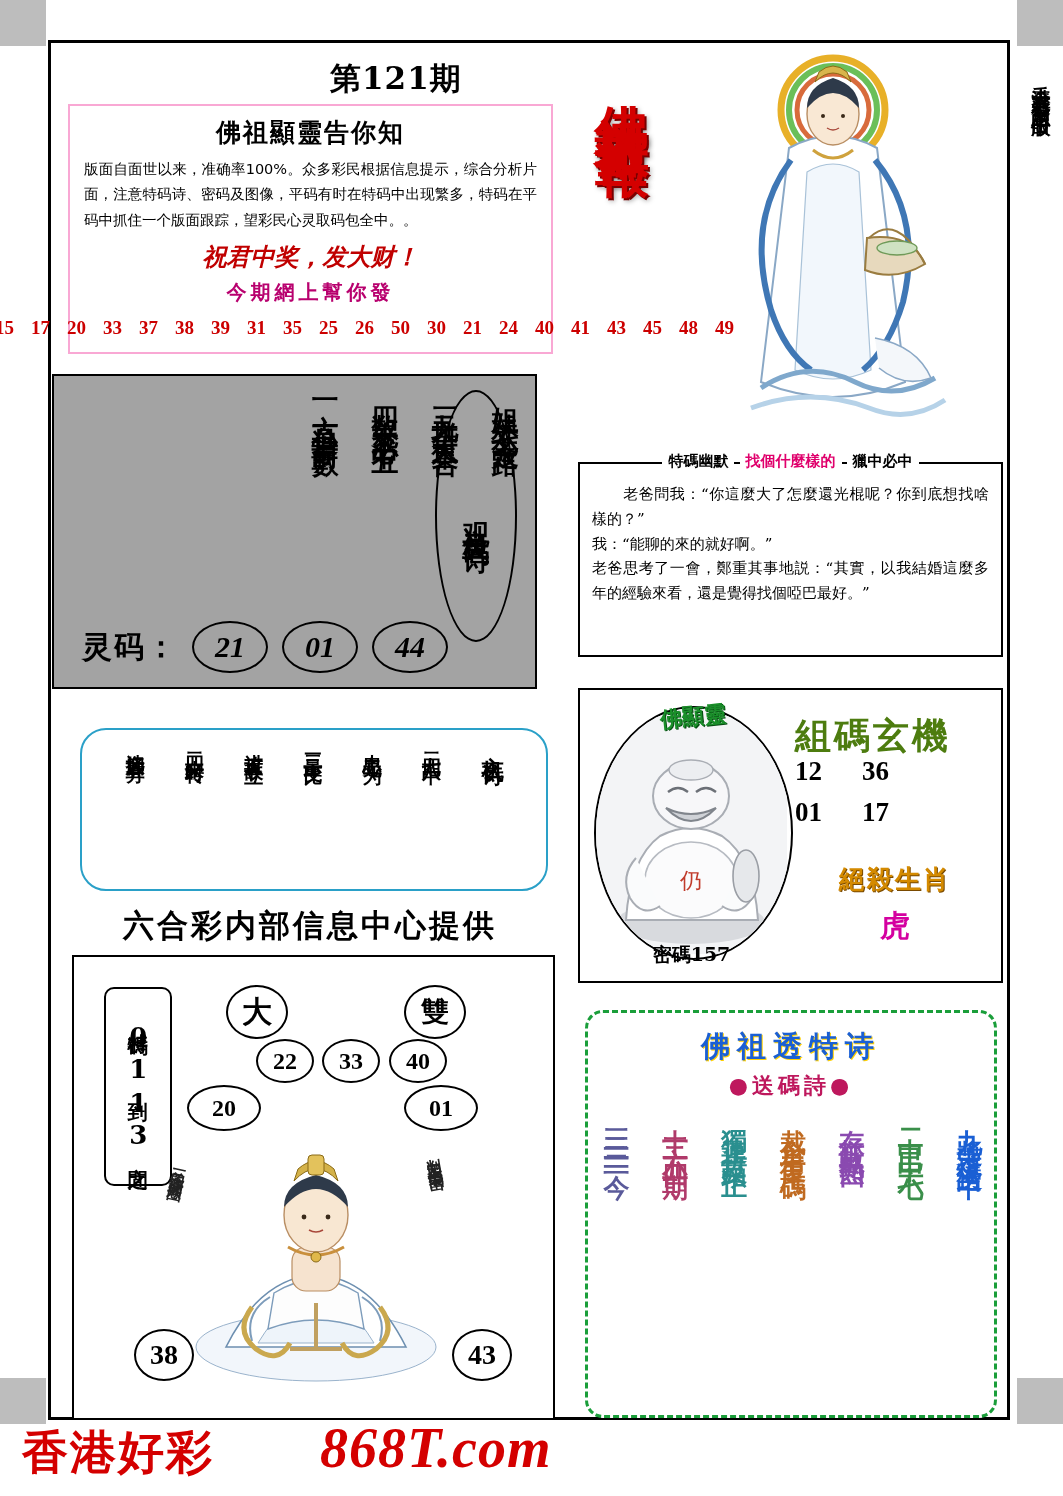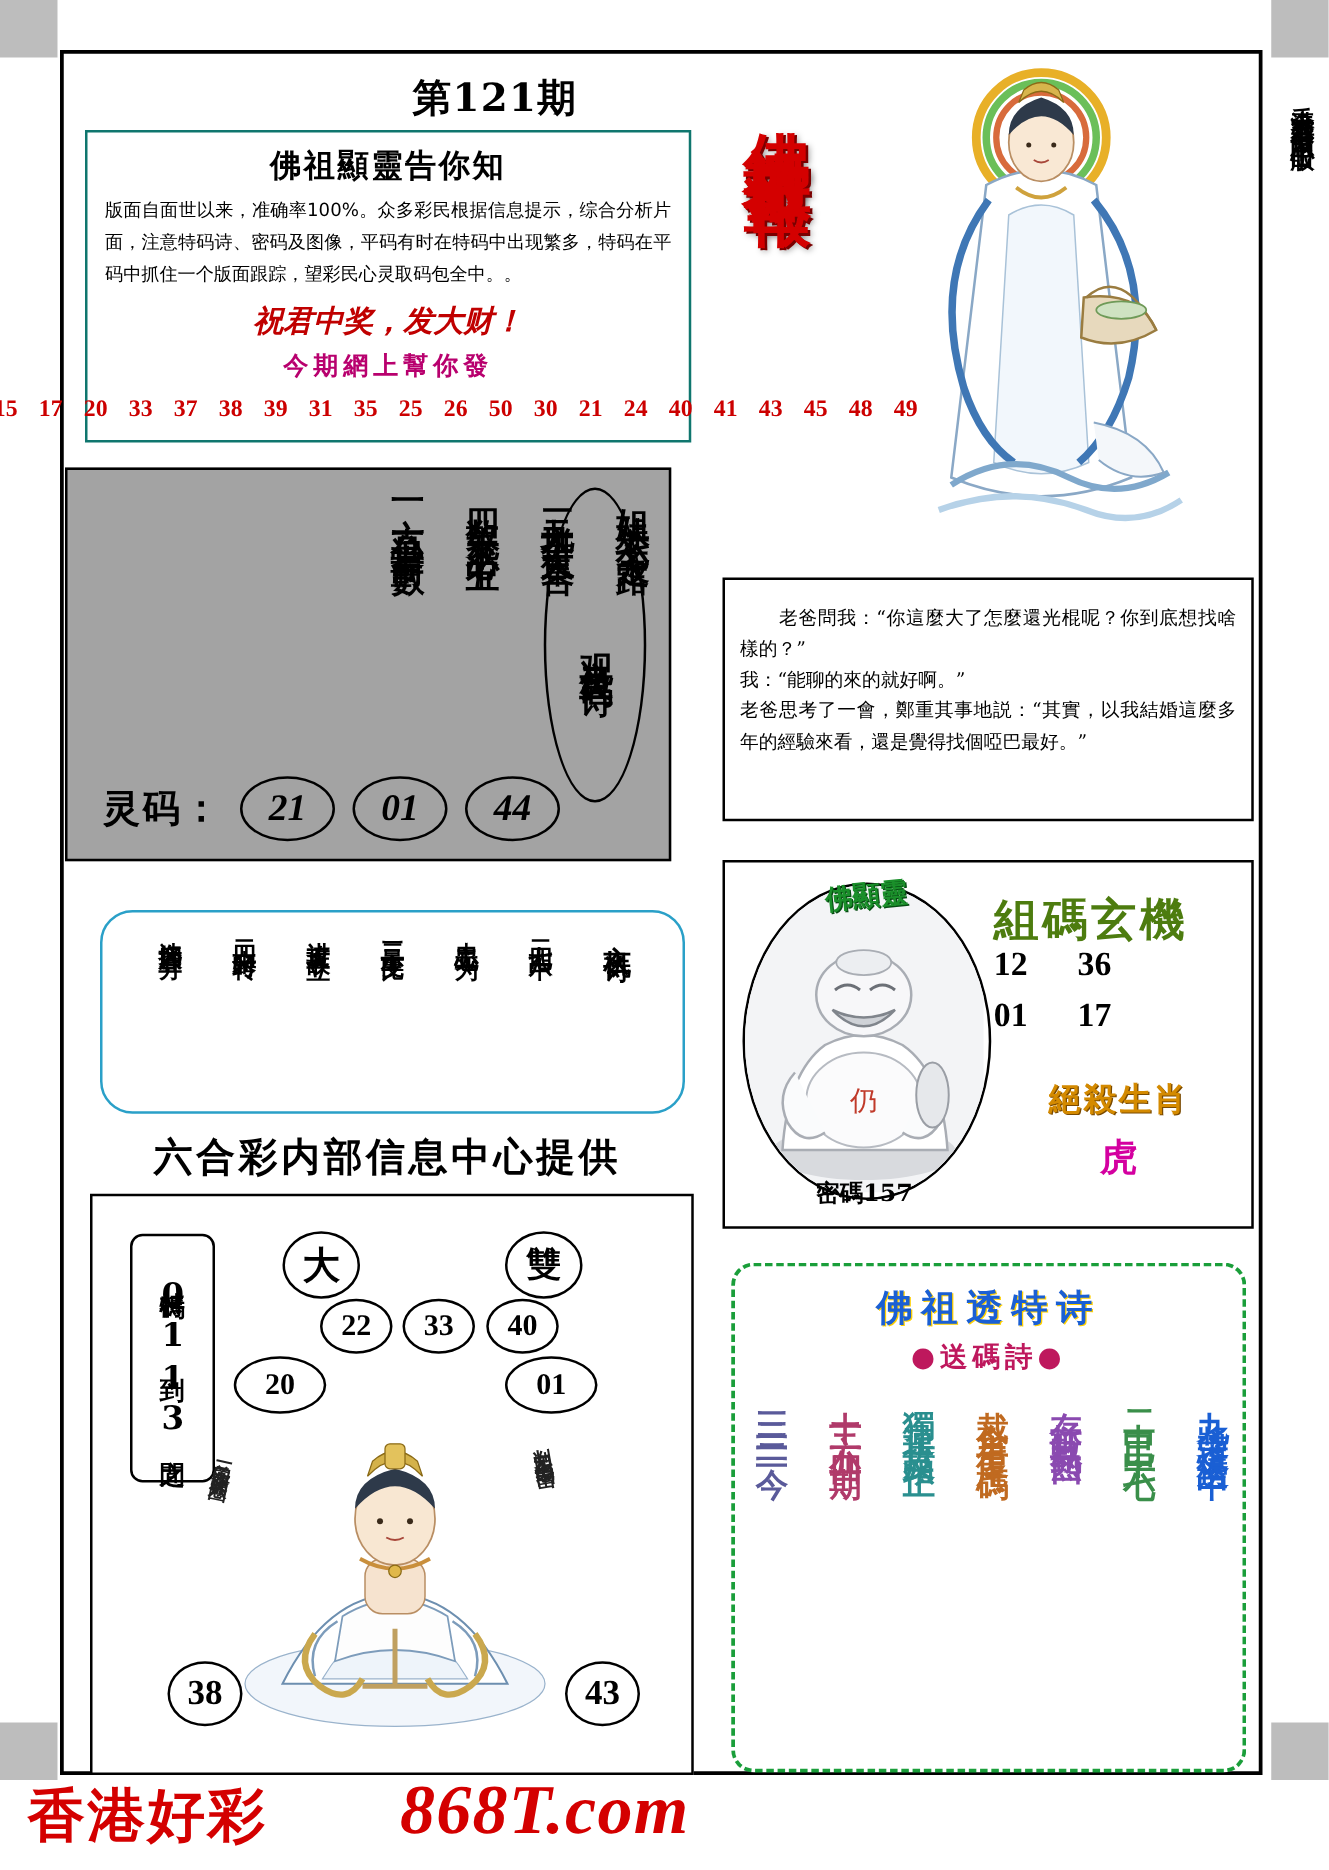--- a/index.html
+++ b/index.html
@@ -20,21 +20,21 @@
   }
   
   .issue-title{
     position:absolute;left:330px;top:58px;
     font-family:"DejaVu Serif","Liberation Serif",serif;
     font-weight:bold;font-size:31px;color:#000;letter-spacing:1px;
   }
   
   .notice-box{
     position:absolute;left:68px;top:104px;width:485px;height:250px;
-    border:2px solid #0f766e;box-sizing:border-box;background:#fff;
+    border:2px solid #f9a8d4;box-sizing:border-box;background:#fff;
   }
   .notice-title{
     text-align:center;margin-top:10px;
     font-family:"DejaVu Serif","Liberation Serif",serif;
     font-weight:bold;font-size:25px;color:#000;letter-spacing:2px;
   }
   .notice-body{
     margin:8px 14px 0 14px;font-size:14.5px;line-height:1.75;color:#000;
     text-align:justify;
     font-family:"DejaVu Sans","Liberation Sans",sans-serif;
@@ -453,20 +453,25 @@
 
   <div class="brand-title">
     <span>佛祖救世報</span>
   </div>
 
   <div class="pub-info">
     <span>香港六合彩券信息中心出版</span>
   </div>
 
   <div class="joke-box">
+    <div class="joke-head">
+      <span class="hd">特碼幽默</span>
+      <span class="hd hl">找個什麼樣的</span>
+      <span class="hd">獵中必中</span>
+    </div>
     <div class="joke-body" style="white-space:pre-line;">　　老爸問我：“你這麼大了怎麼還光棍呢？你到底想找啥樣的？”
 我：“能聊的來的就好啊。”
 老爸思考了一會，鄭重其事地説：“其實，以我結婚這麼多年的經驗來看，還是覺得找個啞巴最好。”</div>
   </div>
 
   <div class="buddha-box">
     <div class="buddha-oval">
       <svg width="191" height="246" viewBox="0 0 191 246">
         <rect x="0" y="0" width="191" height="246" fill="#f3f4f6"></rect>
         <ellipse cx="95" cy="214" rx="74" ry="22" fill="#d8dade"></ellipse>

